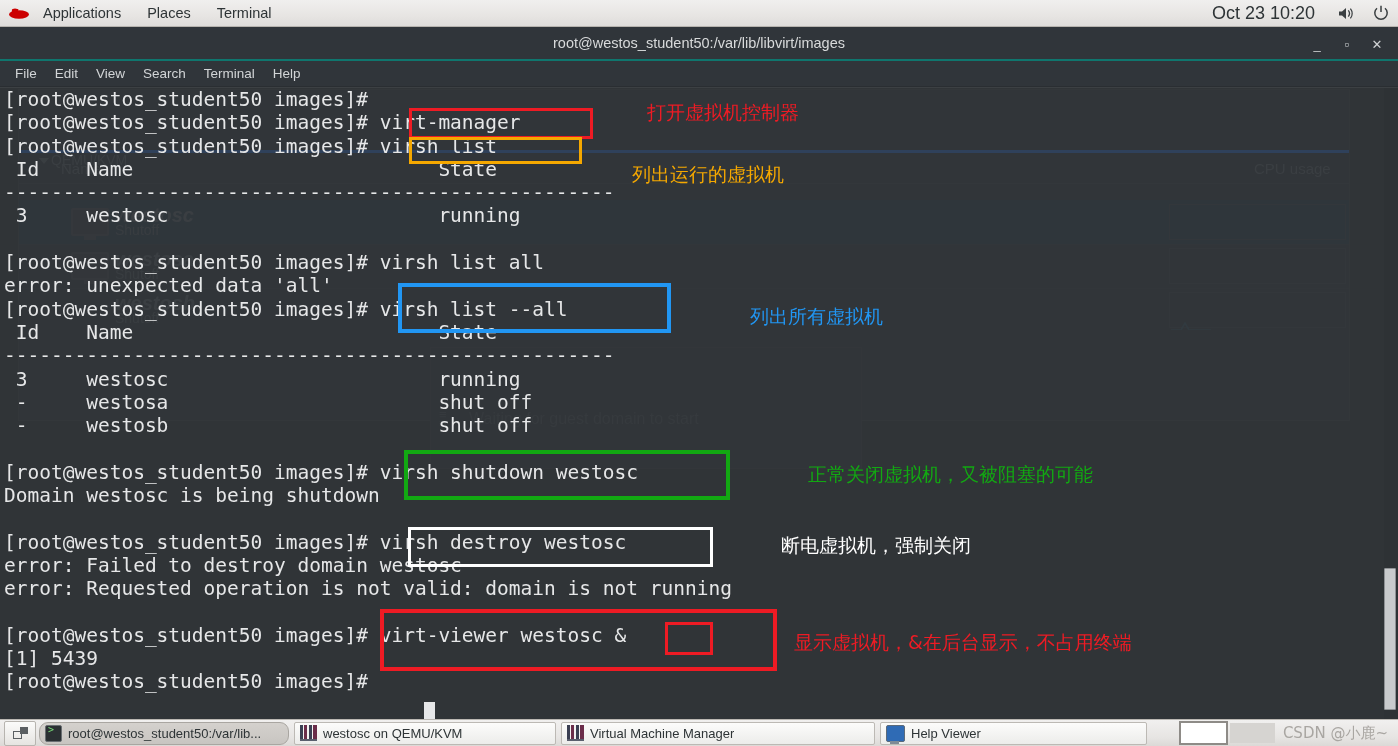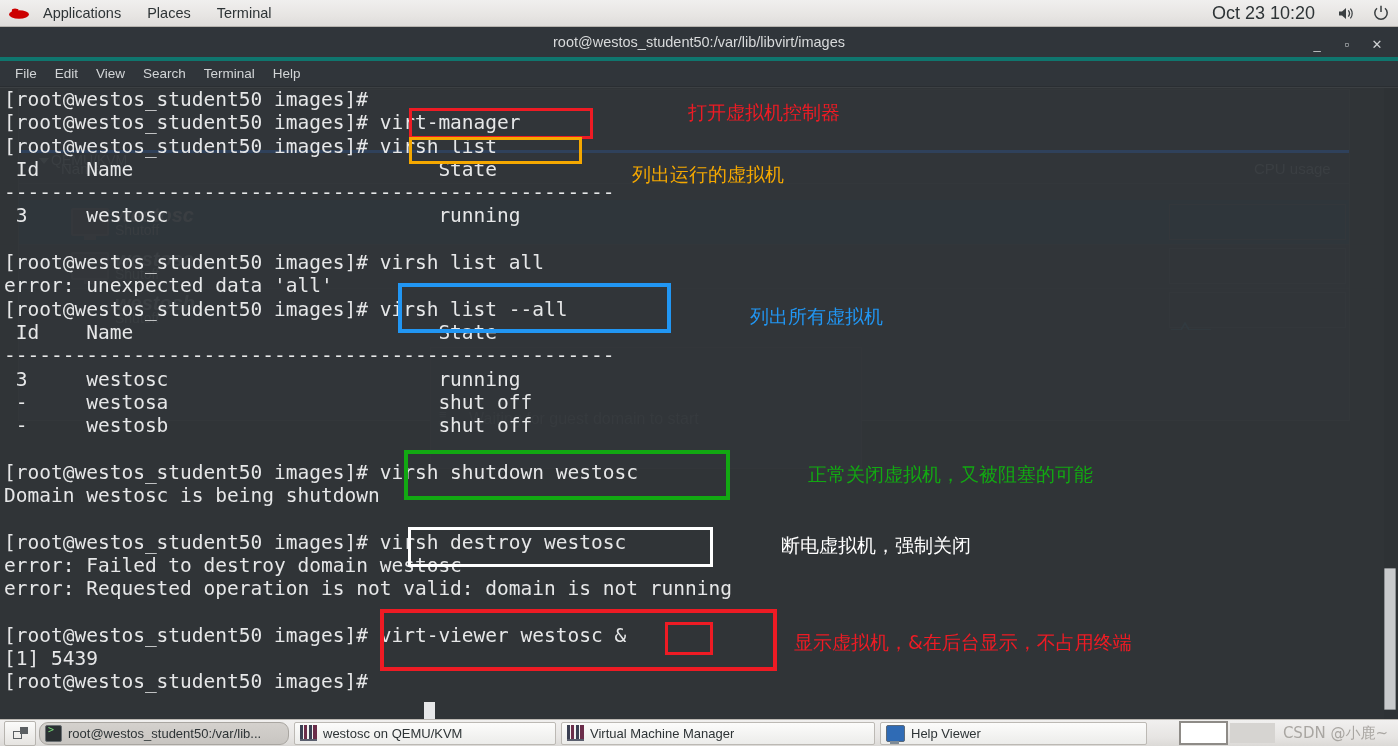--- a/index.html
+++ b/index.html
@@ -117,21 +117,21 @@
 
   
   #terminal-window {
     position: absolute; left: 0; top: 27px;
     width: 1398px; height: 692px;
   }
   #term-titlebar {
     position: relative;
     width: 100%; height: 34px;
     background: #30353a;
-    border-bottom: 4px solid #0f766e;
+    border-bottom: 2px solid #0f766e;
     display: flex; align-items: center; justify-content: center;
     box-sizing: border-box;
   }
   #term-title {
     color: #d8dadb; font-size: 14.5px;
     font-family: "Liberation Sans", sans-serif;
   }
   .win-btns {
     position: absolute; right: 6px; top: 0; height: 34px;
     display: flex; align-items: center;
@@ -375,21 +375,21 @@
   <div id="term-body">
     <div id="term-text"><div class="ln">[root@westos_student50 images]#</div><div class="ln">[root@westos_student50 images]# virt-manager</div><div class="ln">[root@westos_student50 images]# virsh list</div><div class="ln"> Id    Name                          State</div><div class="ln">----------------------------------------------------</div><div class="ln"> 3     westosc                       running</div><div class="ln"> </div><div class="ln">[root@westos_student50 images]# virsh list all</div><div class="ln">error: unexpected data 'all'</div><div class="ln">[root@westos_student50 images]# virsh list --all</div><div class="ln"> Id    Name                          State</div><div class="ln">----------------------------------------------------</div><div class="ln"> 3     westosc                       running</div><div class="ln"> -     westosa                       shut off</div><div class="ln"> -     westosb                       shut off</div><div class="ln"> </div><div class="ln">[root@westos_student50 images]# virsh shutdown westosc</div><div class="ln">Domain westosc is being shutdown</div><div class="ln"> </div><div class="ln">[root@westos_student50 images]# virsh destroy westosc</div><div class="ln">error: Failed to destroy domain westosc</div><div class="ln">error: Requested operation is not valid: domain is not running</div><div class="ln"> </div><div class="ln">[root@westos_student50 images]# virt-viewer westosc &amp;</div><div class="ln">[1] 5439</div><div class="ln">[root@westos_student50 images]#</div></div>
     <div id="cursor-block"></div>
   </div>
   <div id="term-scrollbar">
     <div id="term-scroll-thumb"></div>
   </div>
 </div>
 
 <div class="anno-box" style="left:409px; top:108px; width:184px; height:31px; border-width:3px; border-color:#ee1b24;"></div>
-<div class="anno-text" style="left:688px; top:100px; color:#ee1b24;">打开虚拟机控制器</div>
+<div class="anno-text" style="left:647px; top:100px; color:#ee1b24;">打开虚拟机控制器</div>
 
 <div class="anno-box" style="left:409px; top:137px; width:173px; height:27px; border-width:3px; border-color:#f5a800;"></div>
 <div class="anno-text" style="left:632px; top:162px; color:#f5a800;">列出运行的虚拟机</div>
 
 <div class="anno-box" style="left:398px; top:283px; width:273px; height:50px; border-width:4px; border-color:#2196f3;"></div>
 <div class="anno-text" style="left:750px; top:304px; color:#2196f3;">列出所有虚拟机</div>
 
 <div class="anno-box" style="left:404px; top:450px; width:326px; height:50px; border-width:4px; border-color:#12a812;"></div>
 <div class="anno-text" style="left:808px; top:462px; color:#12a812;">正常关闭虚拟机，又被阻塞的可能</div>
 

